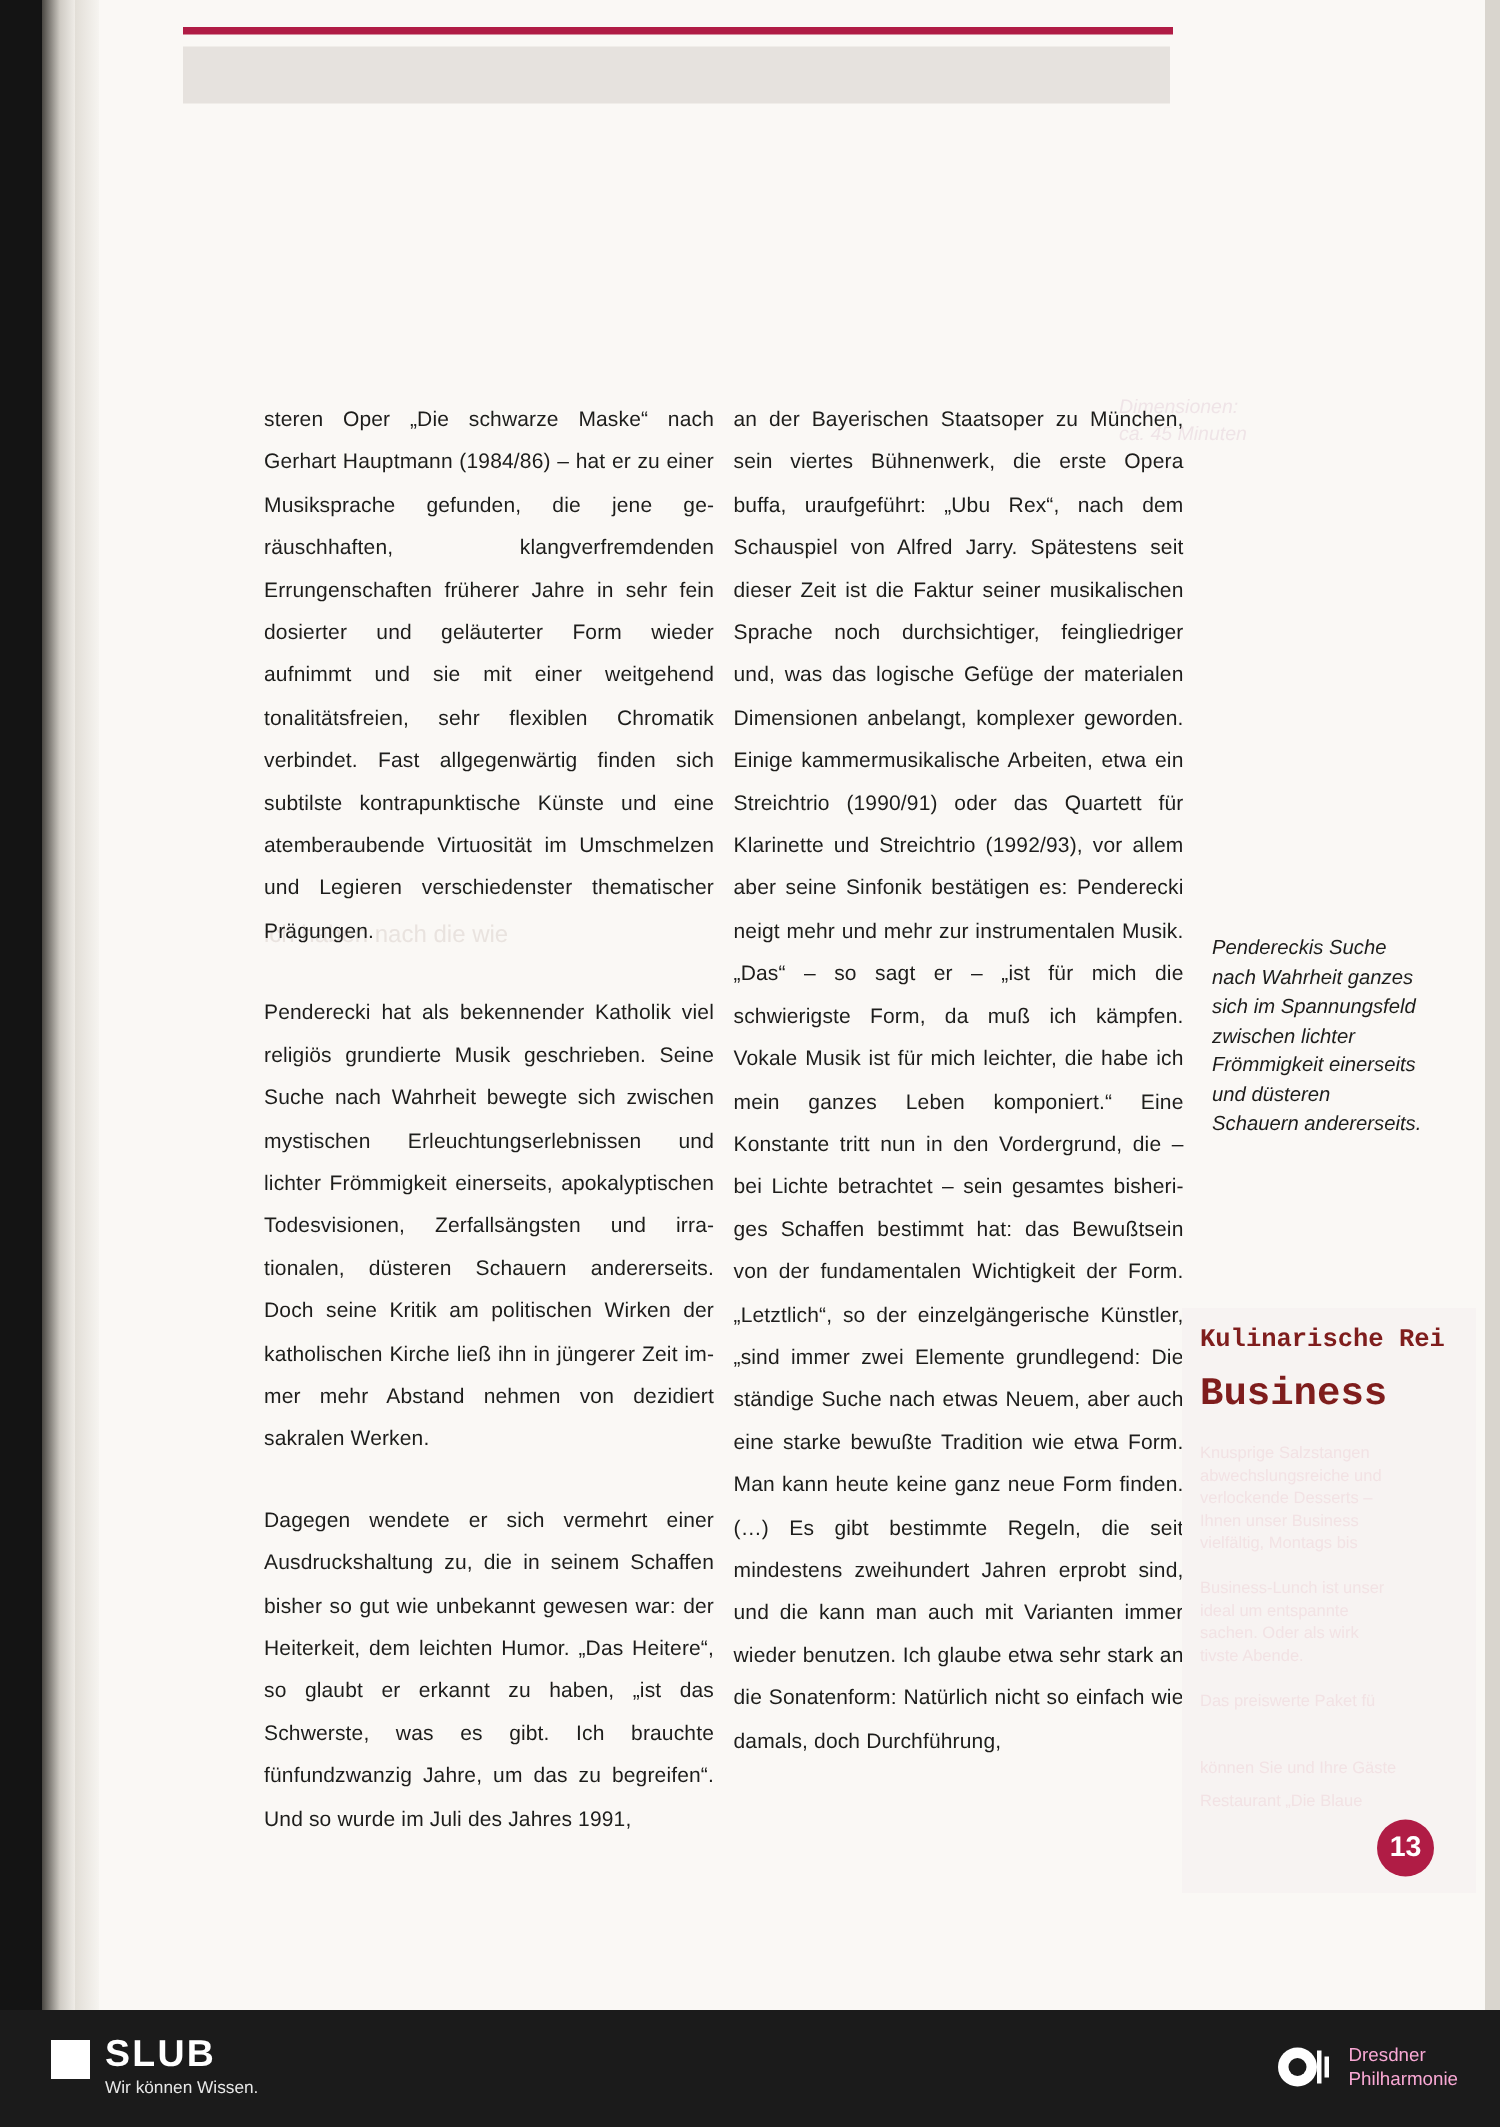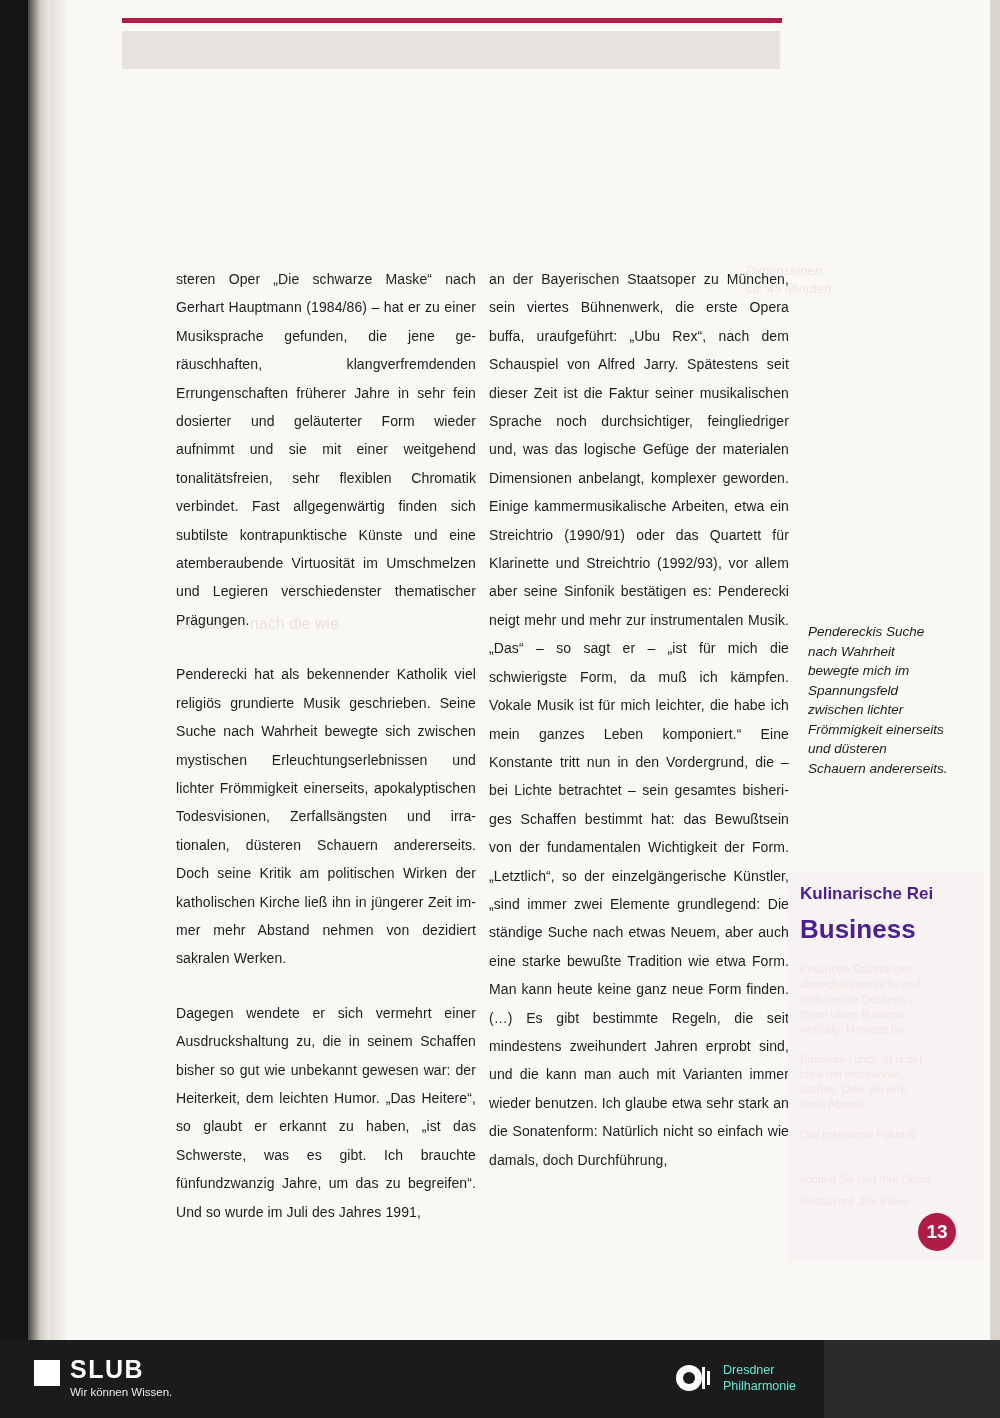--- a/index.html
+++ b/index.html
@@ -115,23 +115,24 @@
   .ad-ghost {
     position: absolute;
     left: 722px;
     top: 872px;
     width: 196px;
     height: 390px;
     background: #f7f3f2;
   }
   .ad-ghost .ad-line {
     position: absolute;
-    color: #4c1d95;
+    color: #7f1d1d;
     font-weight: bold;
     white-space: nowrap;
+    font-family: Liberation Mono, monospace;
   }
   .ad-ghost .ad-body {
     position: absolute;
     left: 12px;
     color: #f2e2e4;
     font-size: 11px;
     line-height: 15px;
     width: 172px;
   }
 
@@ -159,21 +160,21 @@
     color: #e9e3df;
     font-size: 16px;
     line-height: 28px;
     width: 300px;
   }
 
   
   .bottombar {
     position: absolute;
     left: 0; bottom: 0;
-    width: 824px; height: 78px;
+    width: 1000px; height: 78px;
     background: #1b1b1b;
     color: #ffffff;
   }
   .slub {
     position: absolute;
     left: 34px; top: 16px;
     display: flex;
     align-items: flex-start;
   }
   .slub-mark {
@@ -201,21 +202,21 @@
     align-items: center;
   }
   .dp-mark {
     width: 36px; height: 36px;
     margin-right: 12px;
     position: relative;
   }
   .dp-text {
     font-size: 12.5px;
     line-height: 16px;
-    color: #5eead4;
+    color: #f9a8d4;
   }
 </style>
 </head>
 <body>
 
 <div class="scan">
 
   <div class="gutter-dark"></div>
   <div class="gutter-mid"></div>
   <div class="page-edge-shadow"></div>
@@ -236,21 +237,21 @@
     <div class="col" id="col-left">
       <p>steren Oper „Die schwarze Mas­ke“ nach Gerhart Hauptmann (1984/86) – hat er zu einer Musik­sprache gefunden, die jene ge­räuschhaften, klangverfremdenden Errungenschaften früherer Jahre in sehr fein dosierter und geläuterter Form wieder aufnimmt und sie mit einer weitgehend tonalitätsfreien, sehr flexiblen Chromatik verbindet. Fast allgegenwärtig finden sich subtilste kontrapunktische Künste und eine atemberaubende Virtuo­sität im Umschmelzen und Legieren verschiedenster thematischer Prä­gungen.</p>
       <p>Penderecki hat als bekennender Katholik viel religiös grundierte Musik geschrieben. Seine Suche nach Wahrheit bewegte sich zwi­schen mystischen Erleuchtungser­lebnissen und lichter Frömmigkeit einerseits, apokalyptischen Todes­visionen, Zerfallsängsten und irra­tionalen, düsteren Schauern ande­rerseits. Doch seine Kritik am politi­schen Wirken der katholischen Kirche ließ ihn in jüngerer Zeit im­mer mehr Abstand nehmen von de­zidiert sakralen Werken.</p>
       <p>Dagegen wendete er sich vermehrt einer Ausdruckshaltung zu, die in seinem Schaffen bisher so gut wie unbekannt gewesen war: der Hei­terkeit, dem leichten Humor. „Das Heitere“, so glaubt er erkannt zu haben, „ist das Schwerste, was es gibt. Ich brauchte fünfundzwanzig Jahre, um das zu begreifen“. Und so wurde im Juli des Jahres 1991,</p>
     </div>
 
     <div class="col" id="col-right">
       <p>an der Bayerischen Staatsoper zu München, sein viertes Bühnenwerk, die erste Opera buffa, uraufge­führt: „Ubu Rex“, nach dem Schau­spiel von Alfred Jarry. Spätestens seit dieser Zeit ist die Faktur seiner musikalischen Sprache noch durch­sichtiger, feingliedriger und, was das logische Gefüge der materia­len Dimensionen anbelangt, kom­plexer geworden. Einige kammer­musikalische Arbeiten, etwa ein Streichtrio (1990/91) oder das Quartett für Klarinette und Streich­trio (1992/93), vor allem aber sei­ne Sinfonik bestätigen es: Pende­recki neigt mehr und mehr zur in­strumentalen Musik. „Das“ – so sagt er – „ist für mich die schwierigste Form, da muß ich kämpfen. Vokale Musik ist für mich leichter, die habe ich mein ganzes Leben kompo­niert.“ Eine Konstante tritt nun in den Vordergrund, die – bei Lichte betrachtet – sein gesamtes bisheri­ges Schaffen bestimmt hat: das Be­wußtsein von der fundamentalen Wichtigkeit der Form. „Letztlich“, so der einzelgängerische Künstler, „sind immer zwei Elemente grundle­gend: Die ständige Suche nach et­was Neuem, aber auch eine starke bewußte Tradition wie etwa Form. Man kann heute keine ganz neue Form finden. (…) Es gibt bestimmte Regeln, die seit mindestens zwei­hundert Jahren erprobt sind, und die kann man auch mit Varianten immer wieder benutzen. Ich glau­be etwa sehr stark an die Sonaten­form: Natürlich nicht so einfach wie damals, doch Durchführung,</p>
     </div>
 
-    <div class="margin-note">Pendereckis Suche nach Wahrheit bewegte mich im Spannungsfeld zwischen lichter Frömmigkeit einerseits und düsteren Schauern andererseits.</div>
+    <div class="margin-note">Pendereckis Suche nach Wahrheit ganzes sich im Spannungsfeld zwischen lichter Frömmigkeit einerseits und düsteren Schauern andererseits.</div>
 
     <div class="ad-ghost">
       <div class="ad-line" style="left:12px; top:12px; font-size:17px;">Kulinarische Rei</div>
       <div class="ad-line" style="left:12px; top:42px; font-size:26px;text-align:right;">Business</div>
       <div class="ad-body" style="top:90px;">Knusprige Salzstangen</div>
       <div class="ad-body" style="top:105px;">abwechslungsreiche und</div>
       <div class="ad-body" style="top:120px;">verlockende Desserts –</div>
       <div class="ad-body" style="top:135px;">Ihnen unser Business</div>
       <div class="ad-body" style="top:150px;">vielfältig, Montags bis</div>
       <div class="ad-body" style="top:180px;">Business-Lunch ist unser</div>

